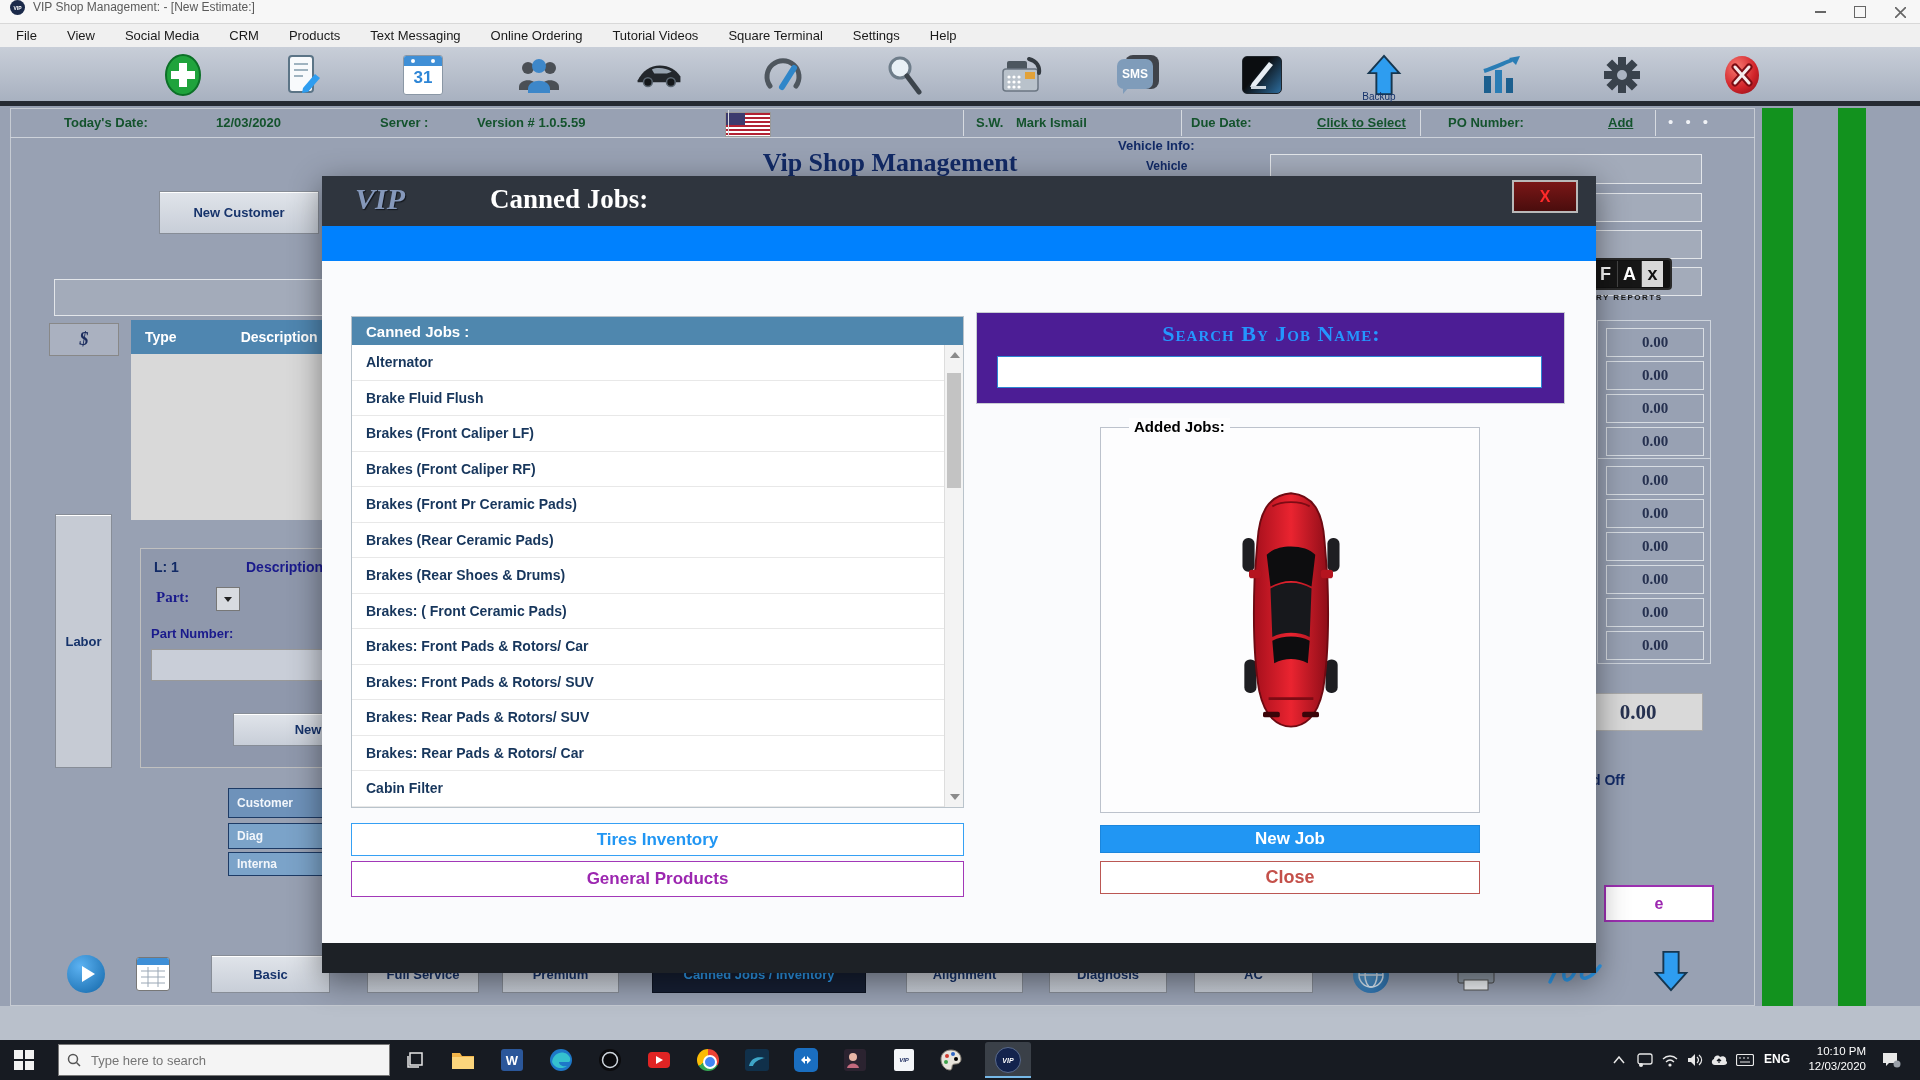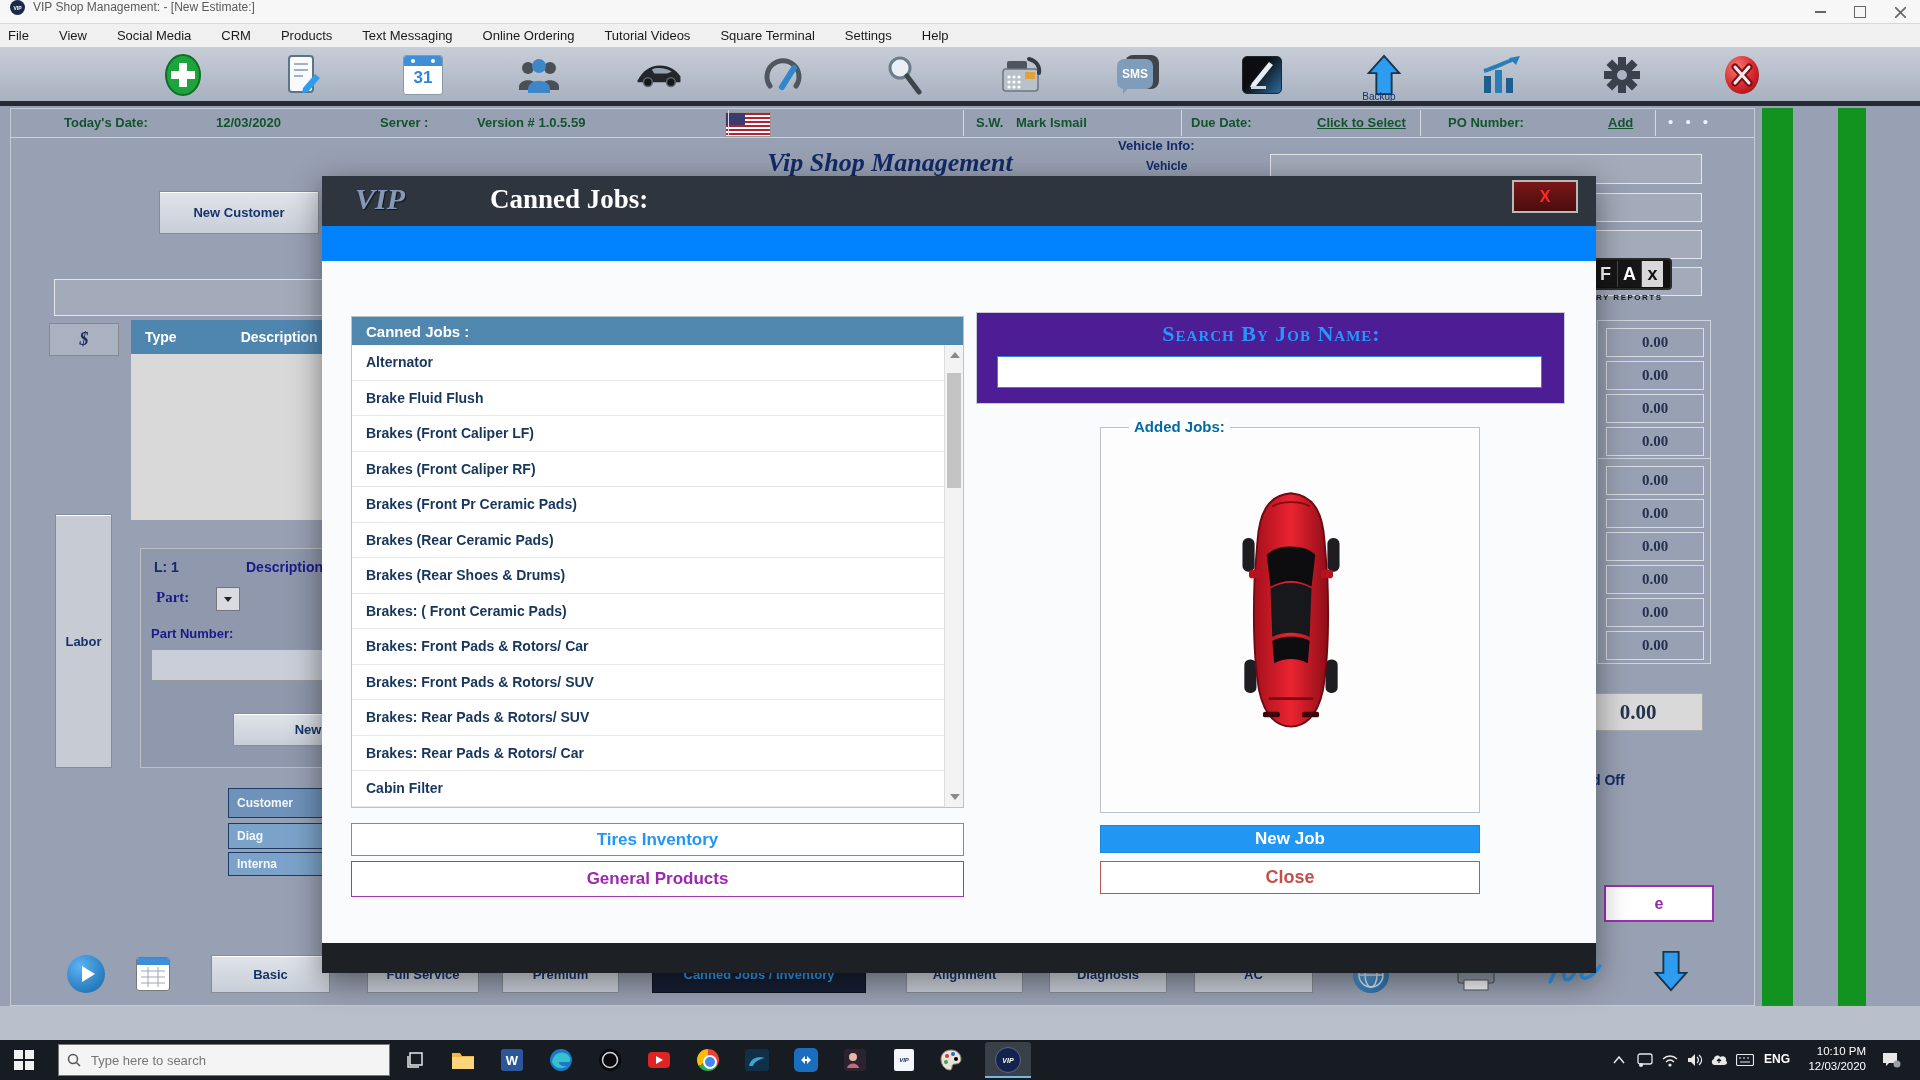--- a/index.html
+++ b/index.html
@@ -5,21 +5,21 @@
   html,body{margin:0;padding:0}
   body{width:1920px;height:1080px;position:relative;overflow:hidden;
        font-family:"Liberation Sans",sans-serif;background:#98a1b3;}
   .a{position:absolute;box-sizing:border-box}
   .bold{font-weight:bold}
   
   .titlebar{left:0;top:0;width:1920px;height:24px;background:#f7f7f7;border-bottom:1px solid #d8d8d8;display:flex;}
   .titlebar .logo{width:15px;height:15px;border-radius:50%;background:#1b2a4a;color:#fff;font-size:5px;display:flex;align-items:center;justify-content:center;margin:0 8px 0 10px;font-weight:bold}
   .titlebar .t{font-size:12px;color:#5a5a5a}
   .winbtn{width:40px;height:24px;display:flex;align-items:center;justify-content:center}
-  .menubar{left:0;top:24px;width:1920px;height:23px;background:#f0f0f0;display:flex;align-items:center;gap:30px;padding-left:8px;font-size:13px;color:#1a1a1a}
+  .menubar{left:0;top:24px;width:1920px;height:23px;background:#f0f0f0;display:flex;align-items:center;gap:30px;padding-left:16px;font-size:13px;color:#1a1a1a}
   .menubar span{cursor:default}
   
   .toolbar{left:0;top:47px;width:1920px;height:59px;background:linear-gradient(#c8ced8,#a8b1c0);border-bottom:5px solid #262b33}
   .tico{position:absolute;top:5px;width:46px;height:46px;display:flex;align-items:center;justify-content:flex-end}
   .backup-label{position:absolute;top:44px;font-size:10px;font-weight:normal;color:#16336b;width:60px;text-align:center}
   
   .frame{left:10px;top:108px;width:1745px;height:898px;border:1px solid #c6cbd3}
   .greenbar{top:108px;height:898px;background:#12921e;z-index:5}
   .bottomstrip{left:0;top:1006px;width:1920px;height:34px;background:#b9c0cb}
   
@@ -46,21 +46,21 @@
   .jobs{left:0;top:28px;width:611px;height:462px;overflow:hidden}
   .job-row{height:35.5px;border-bottom:1px solid #e8e8e8;display:flex;align-items:center;padding-left:14px;font-size:14px;font-weight:bold;color:#17365c;width:592px;box-sizing:border-box}
   .sbar{left:592px;top:28px;width:19px;height:462px;background:#f3f3f3;border-left:1px solid #ddd}
   .sarrow{position:absolute;left:5px;width:0;height:0;border-left:5px solid transparent;border-right:5px solid transparent}
   .sthumb{position:absolute;left:2px;top:28px;width:14px;height:115px;background:#c3c3c3}
   .whitebtn{background:#fff;display:flex;align-items:center;justify-content:center;font-weight:bold;font-size:17px;cursor:pointer}
   .searchpanel{left:654px;top:136px;width:589px;height:92px;background:#4c1d95;border:1px solid #c9cdd3}
   .searchlabel{left:0;top:8px;width:589px;text-align:center;font-family:"Liberation Serif",serif;font-variant:small-caps;font-weight:bold;font-size:22px;color:#2496fe;letter-spacing:1px}
   .searchinput{left:20px;top:43px;width:545px;height:32px;border:1.5px solid #2c86d2;background:#fff;font-size:15px;padding:0 6px}
   .fieldset{left:778px;top:251px;width:380px;height:386px;border:1px solid #bcc2cc;background:#fdfdfe}
-  .legend{position:absolute;left:28px;top:-10px;background:#fdfdfe;padding:0 5px;color:#0369a1;font-weight:bold;font-size:15px}
+  .legend{position:absolute;left:28px;top:-10px;background:#fdfdfe;padding:0 5px;color:#000000;font-weight:bold;font-size:15px}
   
   .taskbar{left:0;top:1040px;width:1920px;height:40px;background:#171b22;z-index:100;color:#e8e8e8}
   .tsearch{left:58px;top:4px;width:332px;height:32px;background:#f4f4f4;border:1px solid #777;display:flex;align-items:center;gap:8px;padding-left:8px}
   .tsearch input{border:0;background:transparent;outline:none;font-size:13px;color:#444;width:270px;font-family:"Liberation Sans",sans-serif}
   .appico{position:absolute;top:7px;width:26px;height:26px;display:flex;align-items:center;justify-content:center}
   .underln{position:absolute;top:36px;height:2px;background:#5f7389}
   .trayico{position:absolute;top:12px;width:18px;height:16px;display:flex;align-items:center;justify-content:center}
   .clock{position:absolute;left:1800px;top:4px;width:66px;text-align:right;font-size:11.5px;line-height:15px;color:#fff}
   .inputbox{background:#a3abba;border:1px solid #e3e6ea}
   .val{border:1px solid #d8dde3;display:flex;align-items:center;justify-content:center;font-family:"Liberation Serif",serif;font-weight:bold;font-size:15px;color:#263150}
@@ -248,21 +248,21 @@
   <span class="lbl" style="left:1438px">PO Number:</span>
   <span class="lbl link" style="left:1598px">Add</span>
   <span class="dots3">• • •</span>
   <div class="sep" style="left:718px"></div>
     <div class="sep" style="left:953px"></div>
   <div class="sep" style="left:1171px"></div>
     <div class="sep" style="left:1410px"></div>
     <div class="sep" style="left:1645px"></div>
 </div>
 
-<div class="a" style="left:745px;top:148px;width:290px;text-align:center;font-family:'Liberation Serif',serif;font-style:italic;font-weight:bold;font-size:26px;color:#122a66">Vip Shop Management</div>
+<div class="a" style="left:745px;top:148px;width:290px;text-align:center;font-family:'Liberation Serif',serif;font-weight:bold;font-size:26px;color:#122a66">Vip Shop Management</div>
 <div class="a gbtn" style="left:159px;top:191px;width:160px;height:43px">New Customer</div>
 <div class="a inputbox" style="left:54px;top:279px;width:600px;height:37px"></div>
 <div class="a" style="left:49px;top:323px;width:70px;height:33px;border:1px solid #888;background:#aab1c0;display:flex;align-items:center;justify-content:center;font-family:'Liberation Serif',serif;font-style:italic;font-weight:bold;font-size:18px;color:#1c2d5e">$</div>
 <div class="a" style="left:131px;top:320px;width:540px;height:34px;background:#4f86b0;color:#fff;font-weight:bold;font-size:14px;display:flex;align-items:center">
   <span style="margin-left:14px">Type</span>
   <span style="margin-left:64px">Description of Pa</span>
 </div>
 <div class="a" style="left:131px;top:354px;width:540px;height:166px;background:#d9d9d9"></div>
 <div class="a gbtn" style="left:55px;top:514px;width:57px;height:254px;background:#c6cbd4">Labor</div>
 <div class="a" style="left:140px;top:548px;width:520px;height:220px;background:#8f98ac;border:1px solid #c0c0c0">

